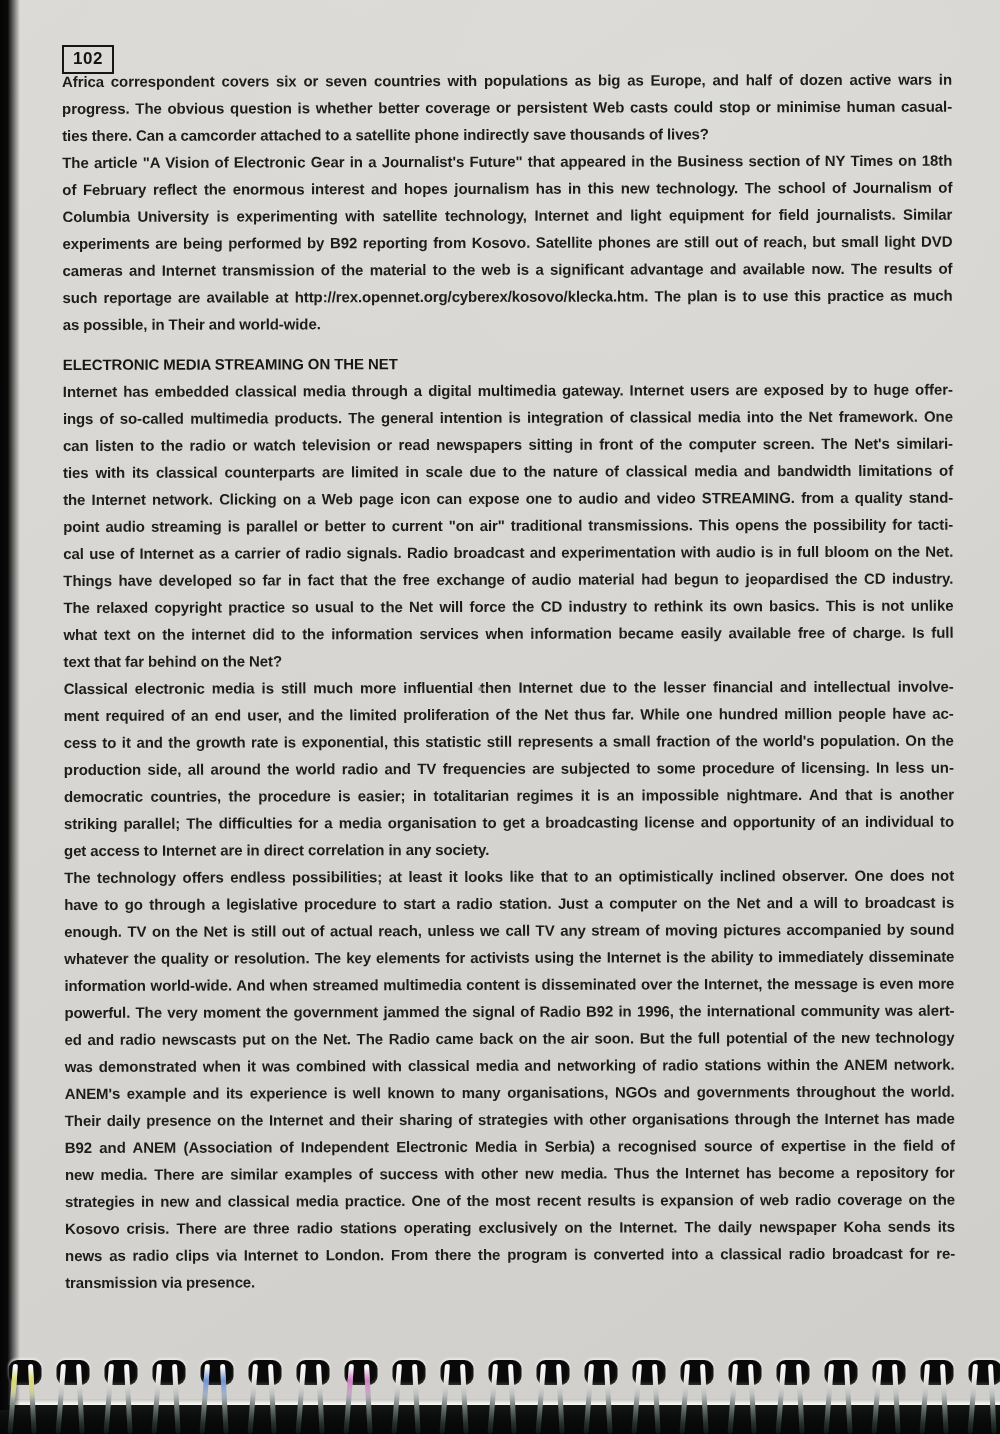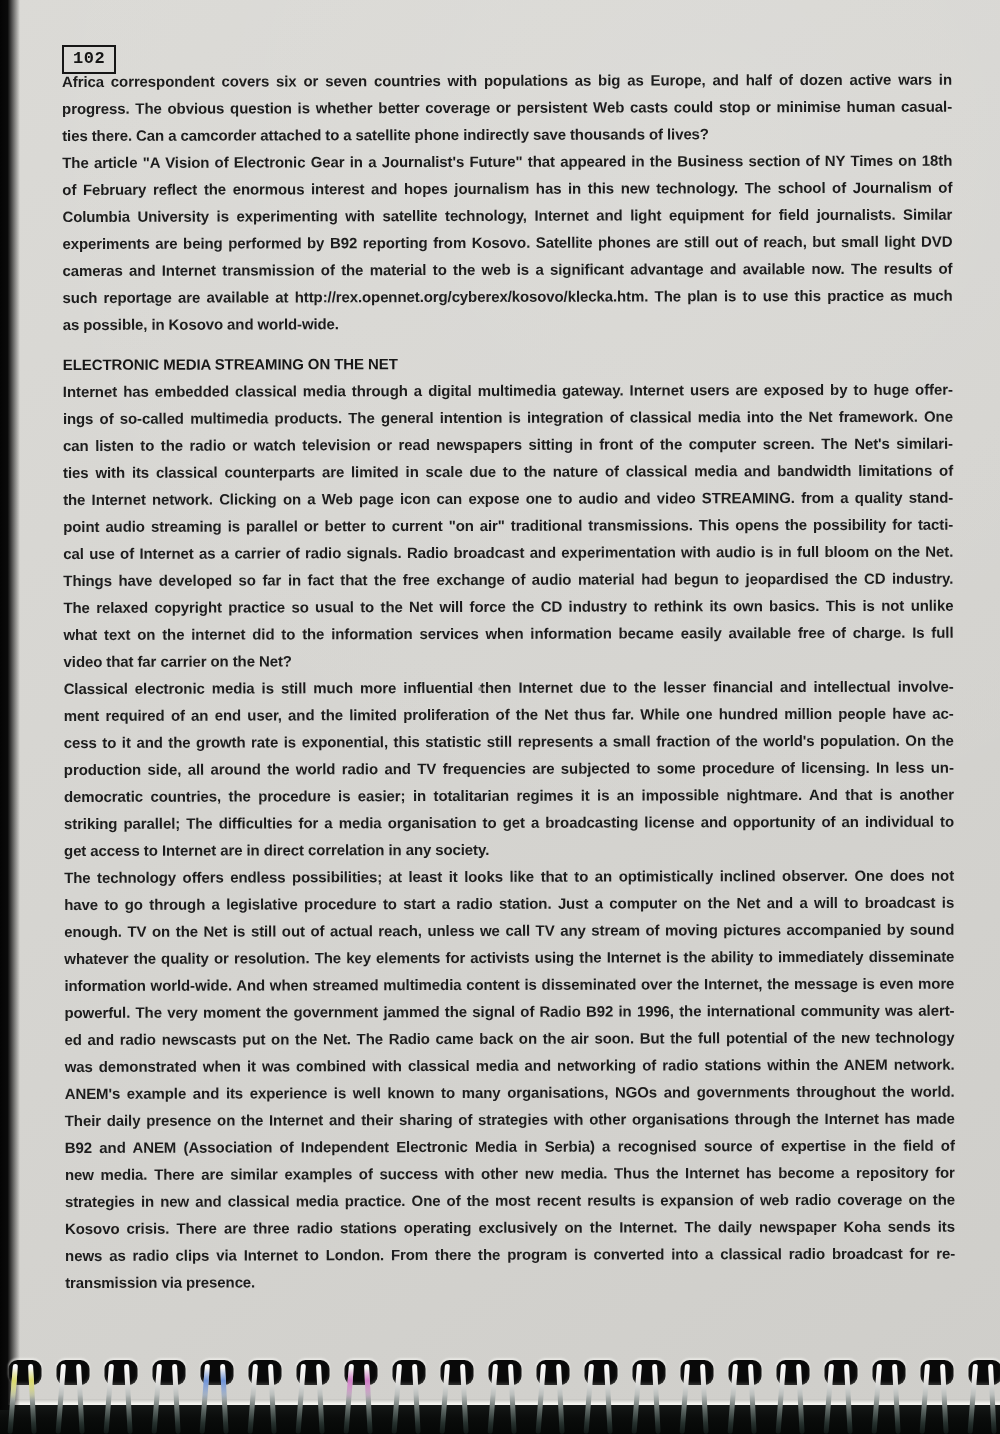--- a/index.html
+++ b/index.html
@@ -26,21 +26,20 @@
   .dark-band{
     position:absolute;left:0;top:1405px;width:1000px;height:29px;z-index:1;
     background:linear-gradient(180deg,#141716 0%,#0a0c0b 45%,#050706 100%);
   }
   
   .page-num{
     position:absolute;left:62px;top:45px;z-index:2;
     border:2.5px solid #161616;padding:2px 9px 3px 9px;
     font-size:17px;font-weight:bold;color:#141414;letter-spacing:0.5px;
     line-height:1.2;
-    font-family:Liberation Mono, monospace;
   }
   
   .text-column{
     position:absolute;left:62px;top:68px;width:890px;z-index:2;
     font-size:15px;font-weight:bold;color:#1d1d1d;
     line-height:27px;letter-spacing:-0.1px;
     transform:rotate(-0.15deg);transform-origin:left top;
   }
   .paragraph{margin:0;}
   .line{white-space:nowrap;height:27px;}
@@ -87,35 +86,35 @@
       <div class="line" style="word-spacing: 1.72458px;"><span>progress. The obvious question is whether better coverage or persistent Web casts could stop or minimise human casual-</span></div>
       <div class="line last"><span>ties there. Can a camcorder attached to a satellite phone indirectly save thousands of lives?</span></div>
     </div>
     <div class="paragraph">
       <div class="line" style="word-spacing: 1.2257px;"><span>The article "A Vision of Electronic Gear in a Journalist's Future" that appeared in the Business section of NY Times on 18th</span></div>
       <div class="line" style="word-spacing: 2.55932px;"><span>of February reflect the enormous interest and hopes journalism has in this new technology. The school of Journalism of</span></div>
       <div class="line" style="word-spacing: 3.50372px;"><span>Columbia University is experimenting with satellite technology, Internet and light equipment for field journalists. Similar</span></div>
       <div class="line" style="word-spacing: 1.50768px;"><span>experiments are being performed by B92 reporting from Kosovo. Satellite phones are still out of reach, but small light DVD</span></div>
       <div class="line" style="word-spacing: 2.27412px;"><span>cameras and Internet transmission of the material to the web is a significant advantage and available now. The results of</span></div>
       <div class="line" style="word-spacing: 2.2169px;"><span>such reportage are available at http://rex.opennet.org/cyberex/kosovo/klecka.htm. The plan is to use this practice as much</span></div>
-      <div class="line last"><span>as possible, in Kosovo and world-wide.</span></div>
+      <div class="line last"><span>as possible, in Their and world-wide.</span></div>
     </div>
     <div class="heading">ELECTRONIC MEDIA STREAMING ON THE NET</div>
     <div class="paragraph">
       <div class="line" style="word-spacing: 2.02972px;"><span>Internet has embedded classical media through a digital multimedia gateway. Internet users are exposed by to huge offer-</span></div>
       <div class="line" style="word-spacing: 2.17586px;"><span>ings of so-called multimedia products. The general intention is integration of classical media into the Net framework. One</span></div>
       <div class="line" style="word-spacing: 2.50886px;"><span>can listen to the radio or watch television or read newspapers sitting in front of the computer screen. The Net's similari-</span></div>
       <div class="line" style="word-spacing: 2.82676px;"><span>ties with its classical counterparts are limited in scale due to the nature of classical media and bandwidth limitations of</span></div>
       <div class="line" style="word-spacing: 2.16902px;"><span>the Internet network. Clicking on a Web page icon can expose one to audio and video STREAMING. from a quality stand-</span></div>
       <div class="line" style="word-spacing: 1.94734px;"><span>point audio streaming is parallel or better to current "on air" traditional transmissions. This opens the possibility for tacti-</span></div>
       <div class="line" style="word-spacing: 1.28291px;"><span>cal use of Internet as a carrier of radio signals. Radio broadcast and experimentation with audio is in full bloom on the Net.</span></div>
       <div class="line" style="word-spacing: 2.4737px;"><span>Things have developed so far in fact that the free exchange of audio material had begun to jeopardised the CD industry.</span></div>
       <div class="line" style="word-spacing: 2.32978px;"><span>The relaxed copyright practice so usual to the Net will force the CD industry to rethink its own basics. This is not unlike</span></div>
       <div class="line" style="word-spacing: 2.77823px;"><span>what text on the internet did to the information services when information became easily available free of charge. Is full</span></div>
-      <div class="line last"><span>video that far carrier on the Net?</span></div>
+      <div class="line last"><span>text that far behind on the Net?</span></div>
     </div>
     <div class="paragraph">
       <div class="line" style="word-spacing: 2.97365px;"><span>Classical electronic media is still much more influential then Internet due to the lesser financial and intellectual involve-</span></div>
       <div class="line" style="word-spacing: 2.2004px;"><span>ment required of an end user, and the limited proliferation of the Net thus far. While one hundred million people have ac-</span></div>
       <div class="line" style="word-spacing: 1.50621px;"><span>cess to it and the growth rate is exponential, this statistic still represents a small fraction of the world's population. On the</span></div>
       <div class="line" style="word-spacing: 2.37528px;"><span>production side, all around the world radio and TV frequencies are subjected to some procedure of licensing. In less un-</span></div>
       <div class="line" style="word-spacing: 3.37622px;"><span>democratic countries, the procedure is easier; in totalitarian regimes it is an impossible nightmare. And that is another</span></div>
       <div class="line" style="word-spacing: 2.03415px;"><span>striking parallel; The difficulties for a media organisation to get a broadcasting license and opportunity of an individual to</span></div>
       <div class="line last"><span>get access to Internet are in direct correlation in any society.</span></div>
     </div>

